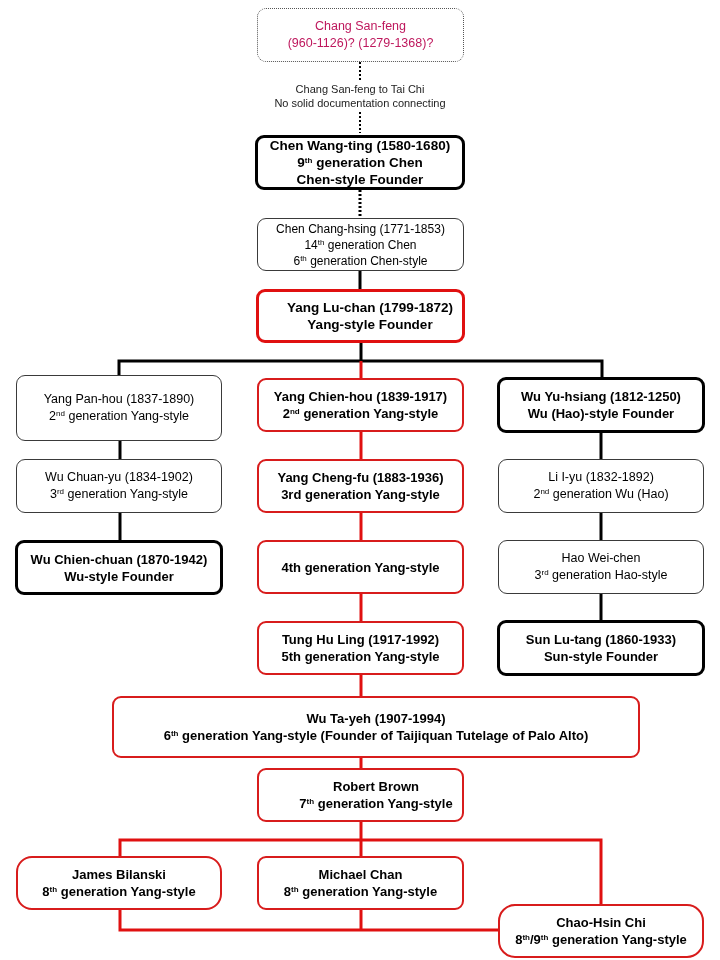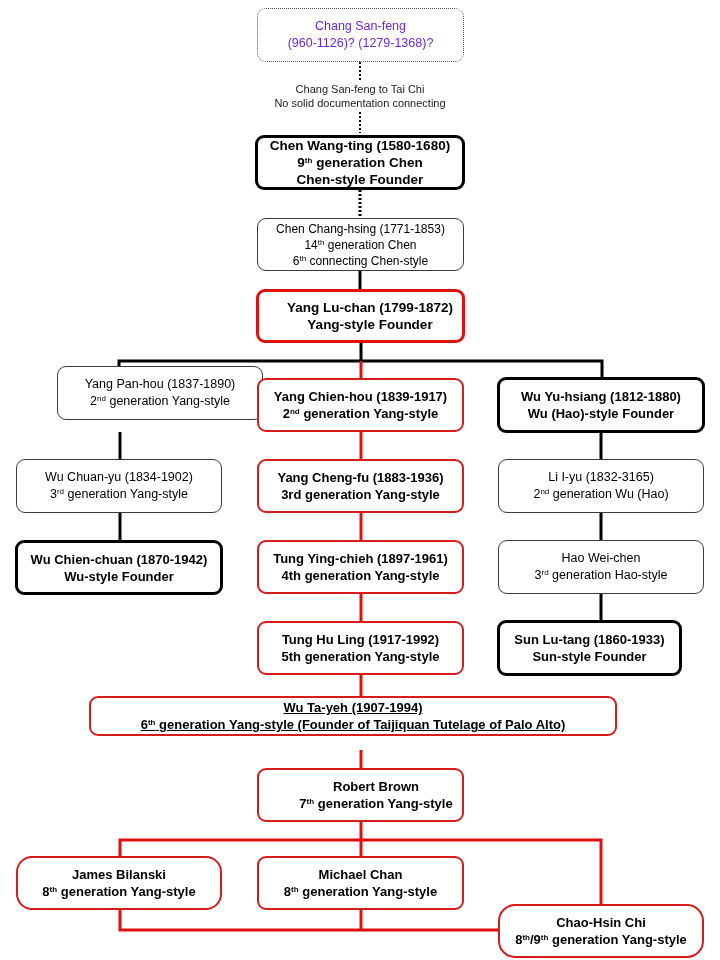--- a/index.html
+++ b/index.html
@@ -5,21 +5,21 @@
   html, body { margin: 0; padding: 0; background: #ffffff; }
   body { width: 720px; height: 960px; position: relative; overflow: hidden;
          font-family: "Liberation Sans", sans-serif; color: #000; }
   #lines { position: absolute; left: 0; top: 0; width: 720px; height: 960px; }
   .node { position: absolute; box-sizing: border-box; background: #fff;
           display: flex; flex-direction: column; align-items: center; justify-content: center;
           text-align: center; border-radius: 9px; font-size: 12.5px; line-height: 17px;
           white-space: nowrap; }
   .node sup { font-size: 8px; vertical-align: 4px; line-height: 0; }
   .thin  { border: 1px solid #3a3a3a; }
-  .dotted{ border: 1px dotted #555; color: #6d28d9; text-align: right; }
+  .dotted{ border: 1px dotted #555; color: #be185d; text-align: right; }
   .black { border: 3px solid #000; font-weight: bold; font-size: 13px; }
   .red   { border: 3px solid #e01010; font-weight: bold; font-size: 13px; padding-left: 19px; }
   .redthin { border: 2px solid #d81c1c; font-weight: bold; font-size: 13px; }
   .note { position: absolute; left: 230px; width: 260px; top: 82px; text-align: center;
           font-size: 11px; line-height: 14px; color: #222; }
 </style>
 </head>
 <body>
 
 <svg id="lines" xmlns="http://www.w3.org/2000/svg">
@@ -65,29 +65,29 @@
 
 <div class="node black" style="left:255px;top:135px;width:210px;height:55px;font-size:13.5px;line-height:17px;">
   <div>Chen Wang-ting (1580-1680)</div>
   <div><span>9</span><sup>th</sup><span> generation Chen</span></div>
   <div>Chen-style Founder</div>
 </div>
 
 <div class="node thin" style="left:257px;top:218px;width:207px;height:53px;font-size:12px;line-height:16px;">
   <div>Chen Chang-hsing (1771-1853)</div>
   <div><span>14</span><sup>th</sup><span> generation Chen</span></div>
-  <div><span>6</span><sup>th</sup><span> connecting Chen-style</span></div>
+  <div><span>6</span><sup>th</sup><span> generation Chen-style</span></div>
 </div>
 
 <div class="node red" style="left:256px;top:289px;width:209px;height:54px;font-size:13.5px;">
   <div>Yang Lu-chan (1799-1872)</div>
   <div>Yang-style Founder</div>
 </div>
 
-<div class="node thin" style="left:16px;top:366px;width:206px;height:54px;margin-left:41px;">
+<div class="node thin" style="left:16px;top:375px;width:206px;height:66px;">
   <div>Yang Pan-hou (1837-1890)</div>
   <div><span>2</span><sup>nd</sup><span> generation Yang-style</span></div>
 </div>
 <div class="node thin" style="left:16px;top:459px;width:206px;height:54px;">
   <div>Wu Chuan-yu (1834-1902)</div>
   <div><span>3</span><sup>rd</sup><span> generation Yang-style</span></div>
 </div>
 <div class="node black" style="left:15px;top:540px;width:208px;height:55px;">
   <div>Wu Chien-chuan (1870-1942)</div>
   <div>Wu-style Founder</div>
@@ -95,46 +95,45 @@
 
 <div class="node redthin" style="left:257px;top:378px;width:207px;height:54px;">
   <div>Yang Chien-hou (1839-1917)</div>
   <div><span>2</span><sup>nd</sup><span> generation Yang-style</span></div>
 </div>
 <div class="node redthin" style="left:257px;top:459px;width:207px;height:54px;">
   <div>Yang Cheng-fu (1883-1936)</div>
   <div>3rd generation Yang-style</div>
 </div>
 <div class="node redthin" style="left:257px;top:540px;width:207px;height:54px;">
-  <div>Tung Ying-chieh (1897-1961)</div>
   <div>4th generation Yang-style</div>
 </div>
 <div class="node redthin" style="left:257px;top:621px;width:207px;height:54px;text-align:right;">
   <div>Tung Hu Ling (1917-1992)</div>
   <div>5th generation Yang-style</div>
 </div>
 
 <div class="node black" style="left:497px;top:377px;width:208px;height:56px;">
-  <div>Wu Yu-hsiang (1812-1880)</div>
+  <div>Wu Yu-hsiang (1812-1250)</div>
   <div>Wu (Hao)-style Founder</div>
 </div>
 <div class="node thin" style="left:498px;top:459px;width:206px;height:54px;">
-  <div>Li I-yu (1832-3165)</div>
+  <div>Li I-yu (1832-1892)</div>
   <div><span>2</span><sup>nd</sup><span> generation Wu (Hao)</span></div>
 </div>
 <div class="node thin" style="left:498px;top:540px;width:206px;height:54px;">
   <div>Hao Wei-chen</div>
   <div><span>3</span><sup>rd</sup><span> generation Hao-style</span></div>
 </div>
-<div class="node black" style="left:497px;top:620px;width:185px;height:56px;">
+<div class="node black" style="left:497px;top:620px;width:208px;height:56px;">
   <div>Sun Lu-tang (1860-1933)</div>
   <div>Sun-style Founder</div>
 </div>
 
-<div class="node redthin" style="left:89px;top:696px;width:528px;height:40px;text-decoration:underline;">
+<div class="node redthin" style="left:112px;top:696px;width:528px;height:62px;">
   <div>Wu Ta-yeh (1907-1994)</div>
   <div><span>6</span><sup>th</sup><span> generation Yang-style (Founder of Taijiquan Tutelage of Palo Alto)</span></div>
 </div>
 <div class="node redthin" style="left:257px;top:768px;width:207px;height:54px;padding-left:31px;">
   <div>Robert Brown</div>
   <div><span>7</span><sup>th</sup><span> generation Yang-style</span></div>
 </div>
 <div class="node redthin" style="left:16px;top:856px;width:206px;height:54px;border-radius:16px;">
   <div>James Bilanski</div>
   <div><span>8</span><sup>th</sup><span> generation Yang-style</span></div>

